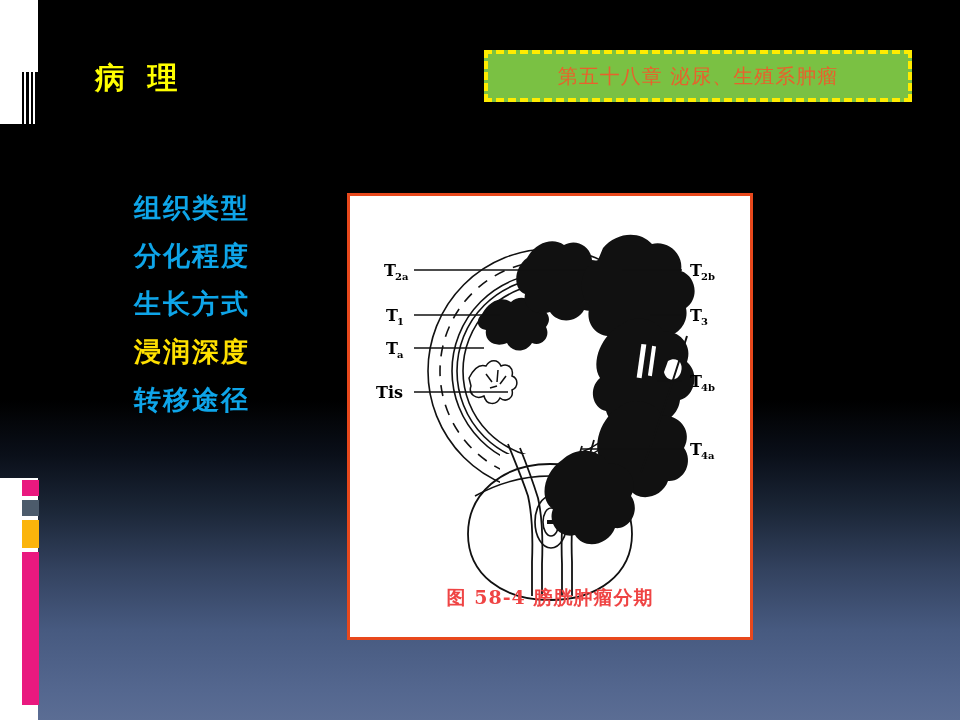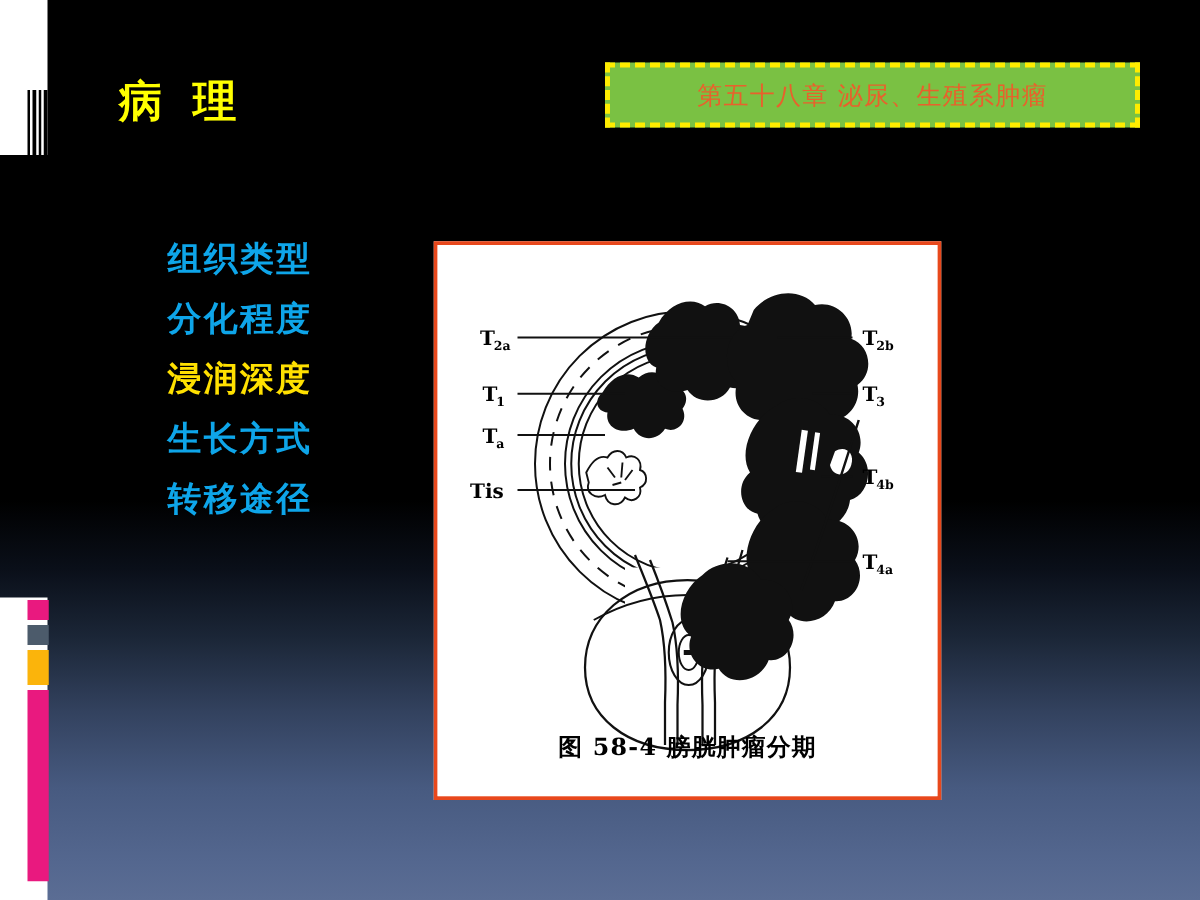--- a/index.html
+++ b/index.html
@@ -53,21 +53,21 @@
     position: absolute;
     left: 22px;
     width: 17px;
   }
 
   
   #slide-title {
     position: absolute;
     left: 95px;
     top: 58px;
-    font-size: 35px;
+    font-size: 30px;
     font-weight: 700;
     color: #ffff00;
     letter-spacing: 6px;
     font-family: "DejaVu Serif", "Liberation Serif", serif;
     white-space: nowrap;
   }
 
   
   #chapter-banner {
     position: absolute;
@@ -123,21 +123,21 @@
   }
   #figure-svg { display: block; }
   #figure-caption {
     position: absolute;
     left: 0;
     bottom: 26px;
     width: 100%;
     text-align: center;
     font-size: 19px;
     font-weight: 700;
-    color: #000000;
+    color: #ef4444;
     font-family: "DejaVu Serif", "Liberation Serif", serif;
     letter-spacing: 1px;
   }
   .fig-label {
     font-family: "DejaVu Serif", "Liberation Serif", serif;
     font-size: 16px;
     font-weight: 700;
     fill: #000;
   }
   .fig-sub {
@@ -169,22 +169,22 @@
 
   <div id="slide-title">病 理</div>
 
   <div id="chapter-banner">
     <span id="chapter-banner-text">第五十八章  泌尿、生殖系肿瘤</span>
   </div>
 
   <div id="feature-list">
     <div class="feature-item dim">组织类型</div>
     <div class="feature-item dim">分化程度</div>
+    <div class="feature-item dim">生长方式</div>
     <div class="feature-item hl">浸润深度</div>
-    <div class="feature-item dim">生长方式</div>
     <div class="feature-item dim">转移途径</div>
   </div>
 
   <div id="figure-frame">
 
     <svg id="figure-svg" width="400" height="441" viewBox="0 0 400 441" xmlns="http://www.w3.org/2000/svg">
       <rect x="0" y="0" width="400" height="441" fill="#ffffff"></rect>
 
       <g stroke="#111" fill="none" stroke-width="1.6">
 

